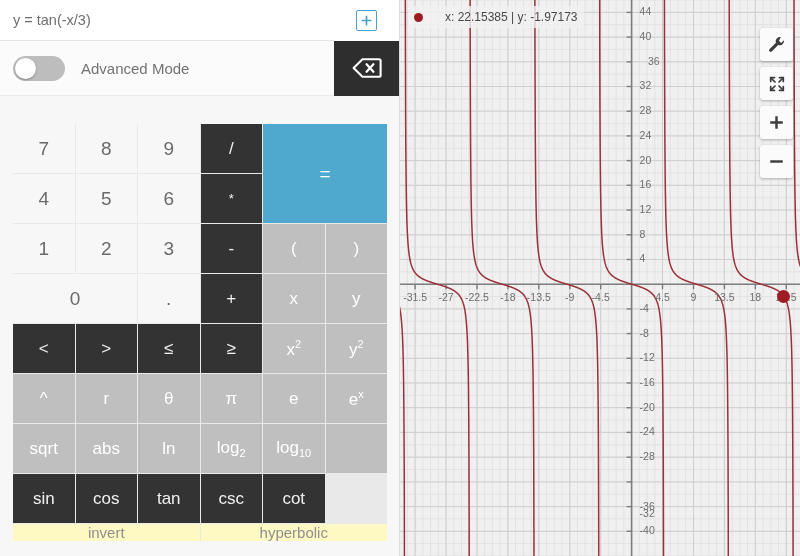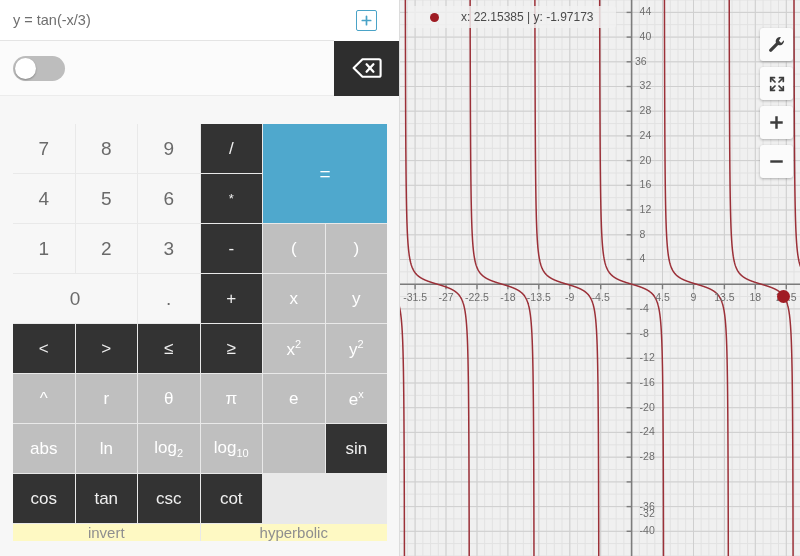--- a/index.html
+++ b/index.html
@@ -87,21 +87,21 @@
     width: 400px; height: 556px; position: relative;
     background: #f0f0f0; overflow: hidden;
   }
   #grid-minor, #grid-major {
     position: absolute; left: 0; top: 0; width: 400px; height: 556px;
   }
   
   #readout {
     position: absolute; left: 8px; top: 6px; height: 22px;
     display: flex; align-items: center; z-index: 6;
-    background: rgba(240,240,240,.82); padding: 0 22px; border-radius: 2px;
+    background: rgba(240,240,240,.82); padding: 0 6px; border-radius: 2px;
   }
   #readout .dot {
     width: 9px; height: 9px; border-radius: 50%; background: #9e1b23; flex: none;
   }
   #readout .txt { margin-left: 22px; font-size: 12px; color: #4a4a4a; white-space: nowrap; }
 
   
   .axlabel {
     position: absolute; font-size: 10.5px; color: #6e6e6e;
     white-space: nowrap; z-index: 4;
@@ -139,20 +139,21 @@
             <path d="M5.5 1.3 V9.7 M1.3 5.5 H9.7" stroke="#4aa3c7" stroke-width="1.7" stroke-linecap="round"></path>
           </svg>
         </div>
       </div>
     </div>
 
     <div id="adv-row">
       <div id="toggle">
         <div class="knob"></div>
       </div>
+      <div id="adv-label">Advanced Mode</div>
       <div id="backspace-cell">
         <svg width="30" height="22" viewBox="0 0 30 22" aria-hidden="true">
           <path d="M10.5 2.2 H27 a1.6 1.6 0 0 1 1.6 1.6 v14.4 a1.6 1.6 0 0 1 -1.6 1.6 H10.5 L1.6 11 Z" fill="none" stroke="#ffffff" stroke-width="2.1" stroke-linejoin="round"></path>
           <path d="M14.6 7.3 L21.4 14.7 M21.4 7.3 L14.6 14.7" stroke="#ffffff" stroke-width="2.3" stroke-linecap="round"></path>
         </svg>
       </div>
     </div>
 
     <div id="keypad">
         <div class="key k-num">7</div>
@@ -186,20 +187,21 @@
           <span>y<sup>2</sup></span>
         </div>
         <div class="key k-gray">^</div>
         <div class="key k-gray">r</div>
         <div class="key k-gray">θ</div>
         <div class="key k-gray">π</div>
         <div class="key k-gray">e</div>
         <div class="key k-gray">
           <span>e<sup>x</sup></span>
         </div>
+        <div class="key k-gray">sqrt</div>
         <div class="key k-gray">abs</div>
         <div class="key k-gray">ln</div>
         <div class="key k-gray">
           <span>log<sub>2</sub></span>
         </div>
         <div class="key k-gray">
           <span>log<sub>10</sub></span>
         </div>
         <div class="key k-blank"></div>
         <div class="key k-dark">sin</div>
@@ -419,21 +421,21 @@
         </svg>
       </div>
       <div class="tool-btn">
         <svg width="17" height="17" viewBox="0 0 18 18" aria-hidden="true">
           <path d="M2.4 9 H15.6" stroke="#3d3d3d" stroke-width="2.6" stroke-linecap="butt"></path>
         </svg>
       </div>
     </div>
   <div class="axlabel ylabel" style="left: 239.615px; top: 5.35556px;">44</div>
       <div class="axlabel ylabel" style="left: 239.615px; top: 30.0667px;">40</div>
-      <div class="axlabel ylabel" style="left: 235px; top: 54.7778px;">36</div>
+      <div class="axlabel ylabel" style="left: 248px; top: 54.7778px;">36</div>
       <div class="axlabel ylabel" style="left: 239.615px; top: 79.4889px;">32</div>
       <div class="axlabel ylabel" style="left: 239.615px; top: 104.2px;">28</div>
       <div class="axlabel ylabel" style="left: 239.615px; top: 128.911px;">24</div>
       <div class="axlabel ylabel" style="left: 239.615px; top: 153.622px;">20</div>
       <div class="axlabel ylabel" style="left: 239.615px; top: 178.333px;">16</div>
       <div class="axlabel ylabel" style="left: 239.615px; top: 203.044px;">12</div>
       <div class="axlabel ylabel" style="left: 239.615px; top: 227.756px;">8</div>
       <div class="axlabel ylabel" style="left: 239.615px; top: 252.467px;">4</div>
       <div class="axlabel ylabel" style="left: 239.615px; top: 301.889px;">-4</div>
       <div class="axlabel ylabel" style="left: 239.615px; top: 326.6px;">-8</div>

